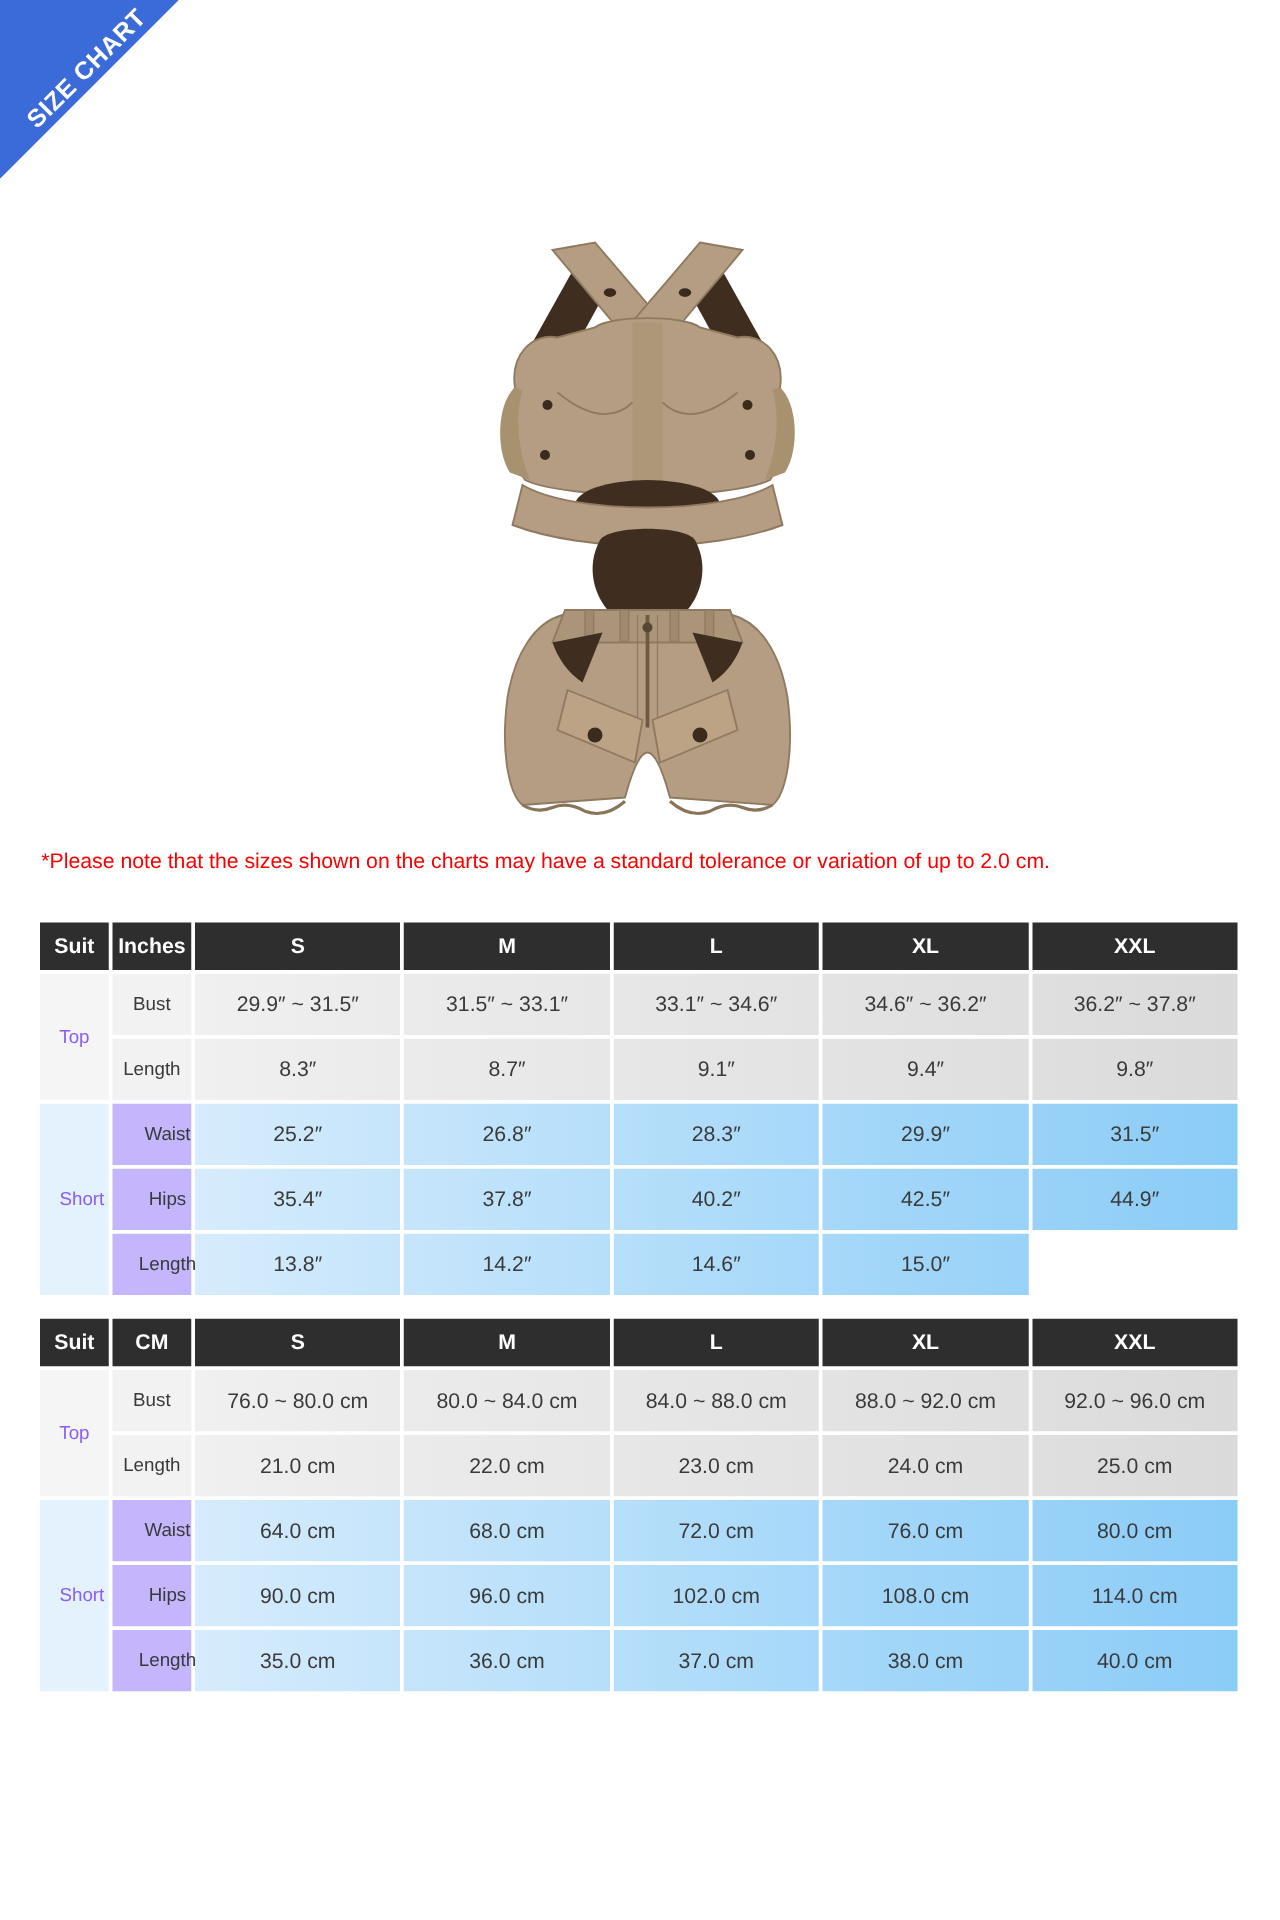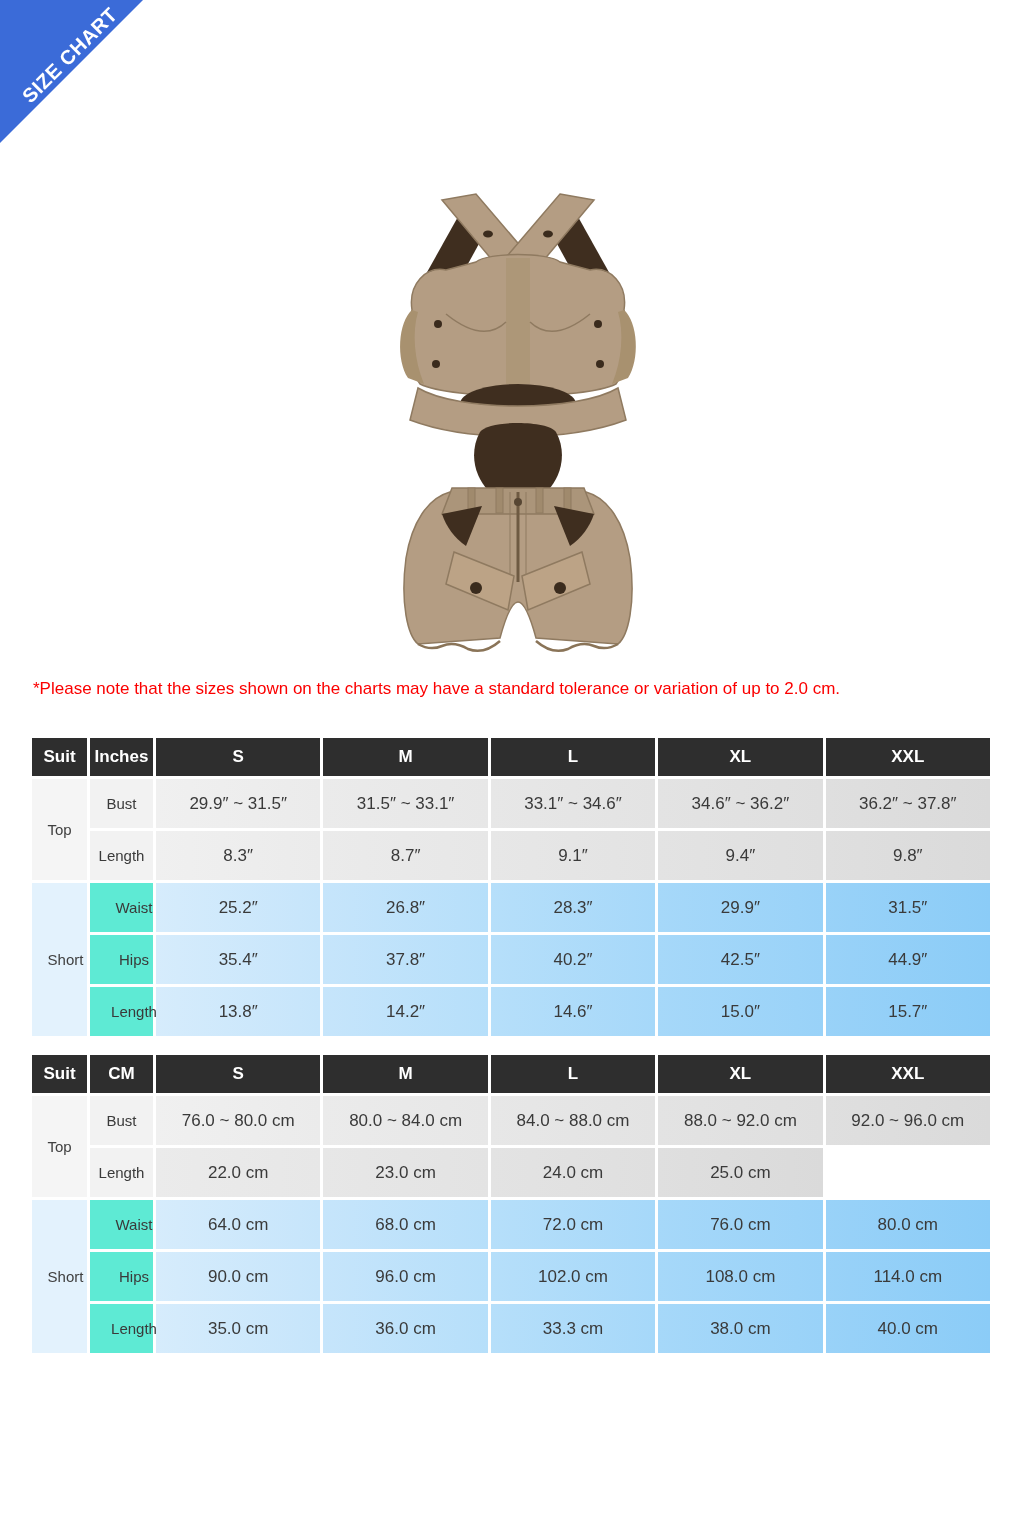--- a/index.html
+++ b/index.html
@@ -28,33 +28,33 @@
   .size-table{
     position:absolute;left:32px;width:958px;
     display:grid;grid-template-columns:55px 63px repeat(5,1fr);
     grid-template-rows:38px repeat(5,49px);gap:3px;background:#ffffff;margin-top:12px;
   }
   .t1{top:726px;} .t2{top:1043px;}
   .cell{display:flex;align-items:center;justify-content:center;text-align:center;}
   .cell.h{background:#2e2e2e;color:#ffffff;font-weight:bold;font-size:17px;}
   .cell.val{font-size:17px;color:#3a3a3a;}
   .cell.lbl{font-size:15px;color:#3a3a3a;}
-  .cell.suit{font-size:15px;color:#404040;grid-column:1;}
+  .cell.suit{font-size:15px;color:#8b5cf6;grid-column:1;}
   .span2{grid-row:span 2;} .span3{grid-row:span 3;padding-left:12px;}
   
   .sec-top.c0{background:#f5f5f5;}
   .sec-top.c1{background:#f2f2f2;text-align:right;}
   .sec-top.c2{background:linear-gradient(90deg,#f0f0f0,#ebebeb);}
   .sec-top.c3{background:linear-gradient(90deg,#ebebeb,#e7e7e7);}
   .sec-top.c4{background:linear-gradient(90deg,#e7e7e7,#e3e3e3);}
   .sec-top.c5{background:linear-gradient(90deg,#e3e3e3,#dfdfdf);}
   .sec-top.c6{background:linear-gradient(90deg,#dfdfdf,#dadada);}
   
   .sec-short.c0{background:#e3f2fd;}
-  .sec-short.c1{background:#5eead4;padding-left:25px;}
+  .sec-short.c1{background:#c4b5fd;padding-left:25px;}
   .sec-short.c2{background:linear-gradient(90deg,#d6ecfc,#c6e5fb);}
   .sec-short.c3{background:linear-gradient(90deg,#c6e5fb,#b6dffa);text-align:center;}
   .sec-short.c4{background:linear-gradient(90deg,#b6dffa,#a6d8f9);}
   .sec-short.c5{background:linear-gradient(90deg,#a6d8f9,#99d2f8);}
   .sec-short.c6{background:linear-gradient(90deg,#99d2f8,#8bccf7);}
 </style>
 </head>
 <body>
 
 <div class="ribbon">
@@ -156,40 +156,40 @@
   <div class="cell val sec-short c2">35.4″</div>
   <div class="cell val sec-short c3">37.8″</div>
   <div class="cell val sec-short c4">40.2″</div>
   <div class="cell val sec-short c5">42.5″</div>
   <div class="cell val sec-short c6">44.9″</div>
   <div class="cell lbl sec-short c1">Length</div>
   <div class="cell val sec-short c2">13.8″</div>
   <div class="cell val sec-short c3">14.2″</div>
   <div class="cell val sec-short c4">14.6″</div>
   <div class="cell val sec-short c5">15.0″</div>
-  <div class="cell val sec-short c6">15.7″</div>
 </div>
 
 <div class="size-table t2">
   <div class="cell h c0">Suit</div>
   <div class="cell h c1">CM</div>
   <div class="cell h c2">S</div>
   <div class="cell h c3">M</div>
   <div class="cell h c4">L</div>
   <div class="cell h c5">XL</div>
   <div class="cell h c6">XXL</div>
 
   <div class="cell suit sec-top c0 span2">Top</div>
   <div class="cell lbl sec-top c1">Bust</div>
   <div class="cell val sec-top c2">76.0 ~ 80.0 cm</div>
   <div class="cell val sec-top c3">80.0 ~ 84.0 cm</div>
   <div class="cell val sec-top c4">84.0 ~ 88.0 cm</div>
   <div class="cell val sec-top c5">88.0 ~ 92.0 cm</div>
   <div class="cell val sec-top c6">92.0 ~ 96.0 cm</div>
   <div class="cell lbl sec-top c1">Length</div>
+  <div class="cell val sec-top c2">21.0 cm</div>
   <div class="cell val sec-top c3">22.0 cm</div>
   <div class="cell val sec-top c4">23.0 cm</div>
   <div class="cell val sec-top c5">24.0 cm</div>
   <div class="cell val sec-top c6">25.0 cm</div>
 
   <div class="cell suit sec-short c0 span3">Short</div>
   <div class="cell lbl sec-short c1">Waist</div>
   <div class="cell val sec-short c2">64.0 cm</div>
   <div class="cell val sec-short c3">68.0 cm</div>
   <div class="cell val sec-short c4">72.0 cm</div>
@@ -197,16 +197,16 @@
   <div class="cell val sec-short c6">80.0 cm</div>
   <div class="cell lbl sec-short c1">Hips</div>
   <div class="cell val sec-short c2">90.0 cm</div>
   <div class="cell val sec-short c3">96.0 cm</div>
   <div class="cell val sec-short c4">102.0 cm</div>
   <div class="cell val sec-short c5">108.0 cm</div>
   <div class="cell val sec-short c6">114.0 cm</div>
   <div class="cell lbl sec-short c1">Length</div>
   <div class="cell val sec-short c2">35.0 cm</div>
   <div class="cell val sec-short c3">36.0 cm</div>
-  <div class="cell val sec-short c4">33.3 cm</div>
+  <div class="cell val sec-short c4">37.0 cm</div>
   <div class="cell val sec-short c5">38.0 cm</div>
   <div class="cell val sec-short c6">40.0 cm</div>
 </div>
 
 </body></html>

